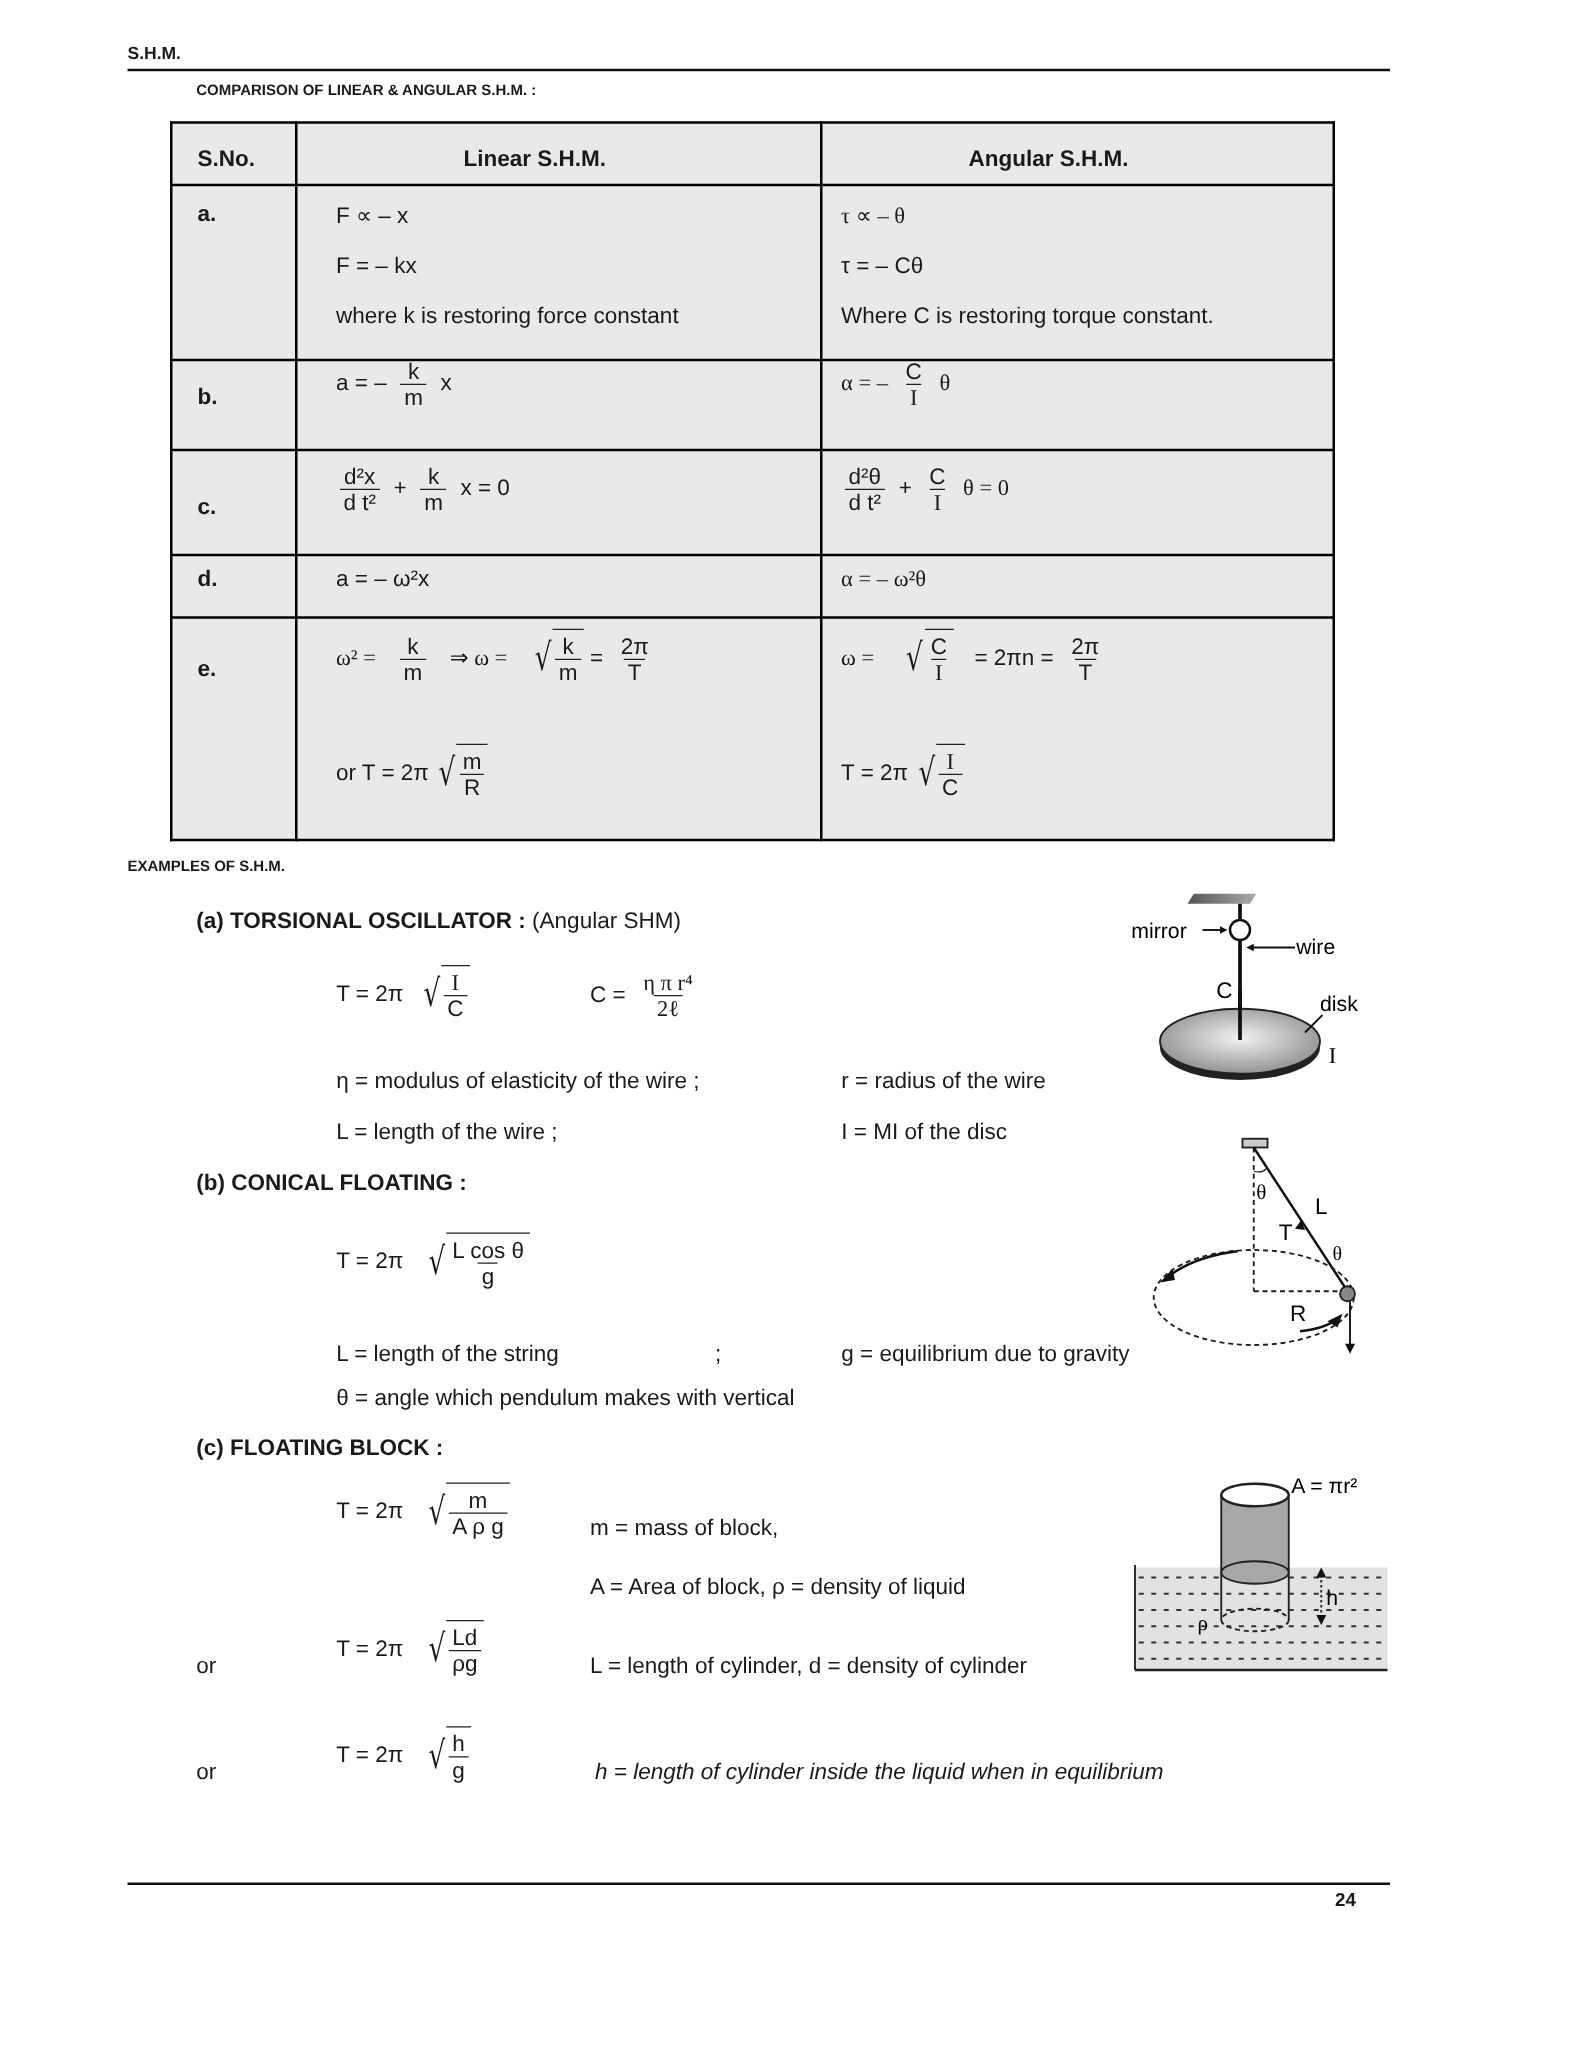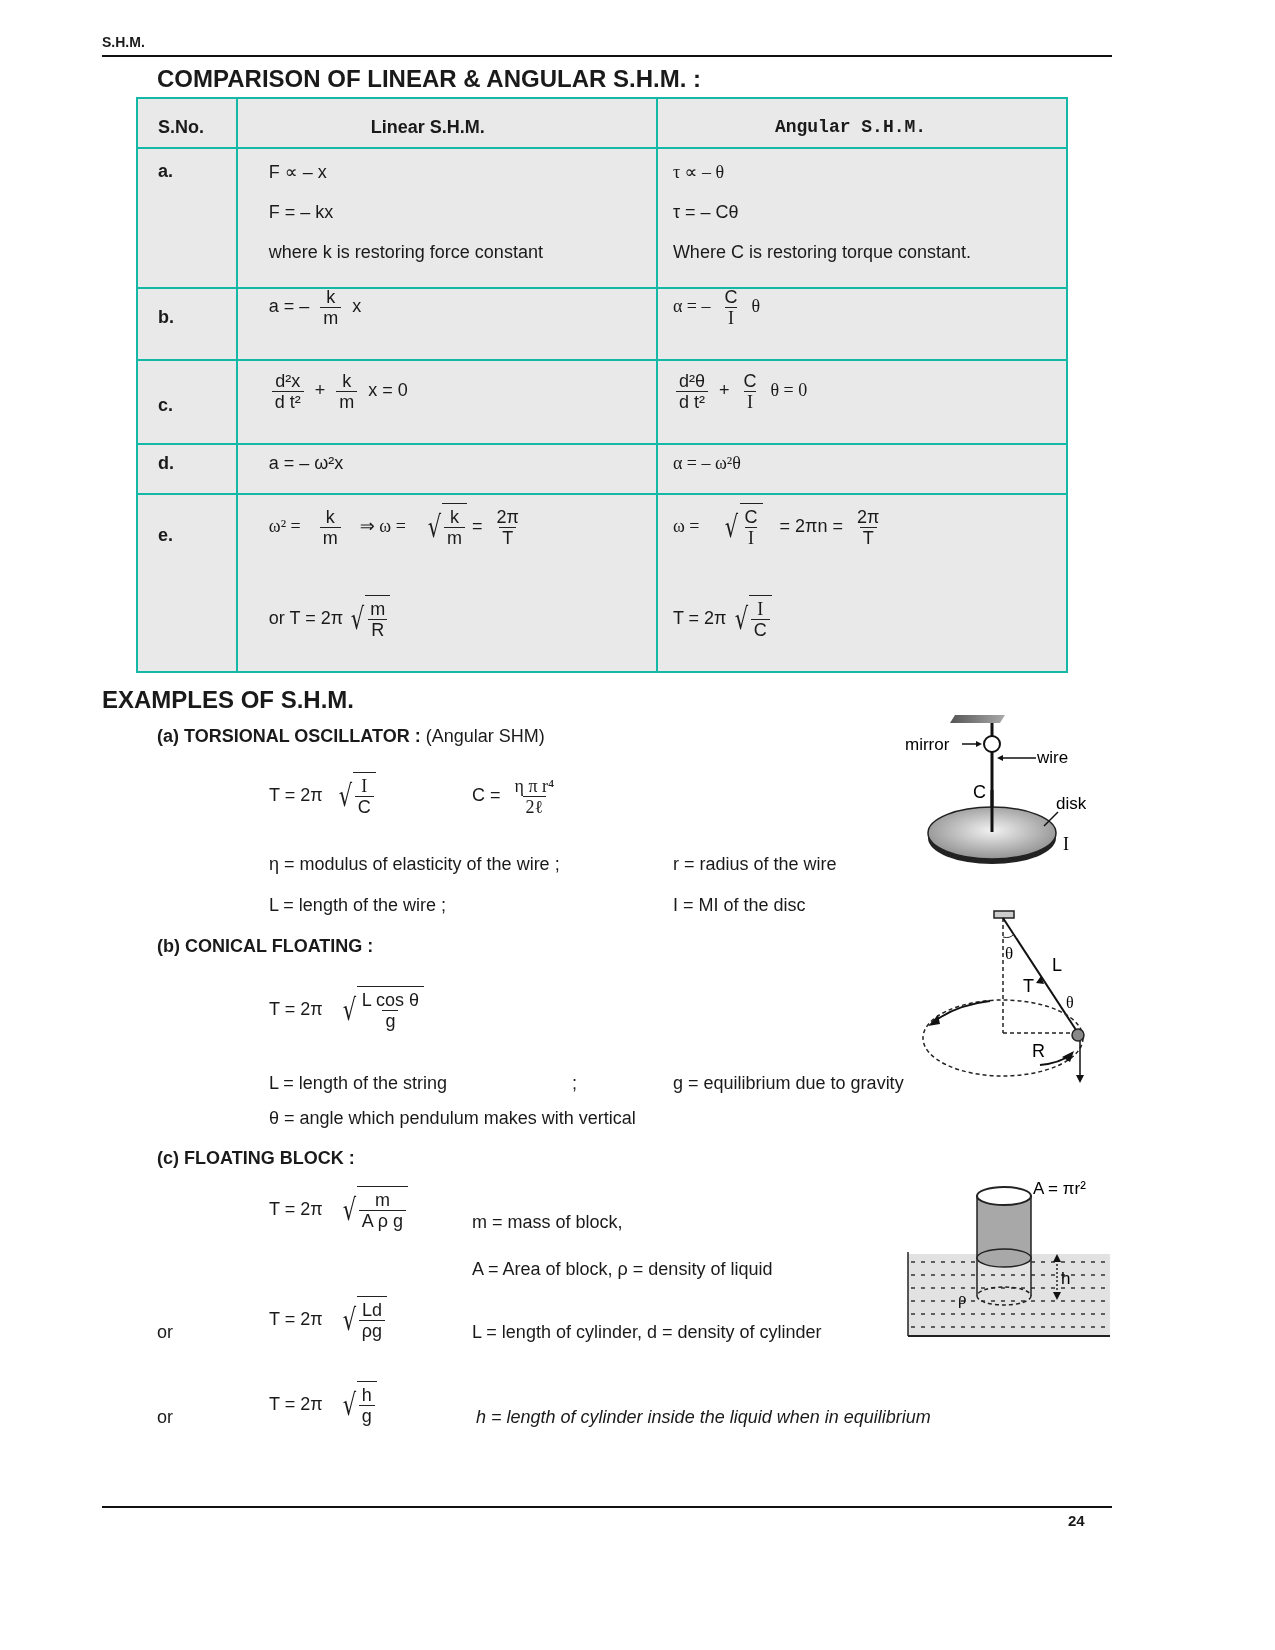--- a/index.html
+++ b/index.html
@@ -1,27 +1,27 @@
 <!DOCTYPE html>
 <html><head>
 <meta charset="utf-8">
 <style>
   html, body { margin:0; padding:0; background:#fff; }
   body { width:1275px; height:1650px; position:relative; font-family:"Liberation Sans", sans-serif; color:#1a1a1a; overflow:hidden; }
   .abs { position:absolute; }
   .hdr { left:102px; top:34px; font-size:14px; font-weight:bold; }
   .rule { left:102px; width:1010px; height:2px; background:#111; }
-  .title { font-weight:bold; font-size:24px; }
+  .title { font-weight:bold; font-size:12px; }
   .txt { font-size:18px; white-space:nowrap; }
   .serif { font-family:"Liberation Serif", serif; }
   .bold { font-weight:bold; }
 
   table.cmp { position:absolute; left:136px; top:97px; width:932px; border-collapse:collapse; background:#e9e9e9; }
-  table.cmp td { border:2px solid #14b8a6; vertical-align:top; padding:0; font-size:18px; position:relative; }
-  .c1 { width:98px; } .c2 { width:419px; } .c3 { width:409px;font-family:Liberation Mono, monospace; }
+  table.cmp td { border:2px solid #000000; vertical-align:top; padding:0; font-size:18px; position:relative; }
+  .c1 { width:98px; } .c2 { width:419px; } .c3 { width:409px; }
   .in { position:absolute; white-space:nowrap; }
 
   .frac { display:inline-flex; flex-direction:column; align-items:center; vertical-align:middle; margin:0 6px; }
   .frac .n { padding:0 3px; line-height:20px; }
   .frac .d { padding:0 3px; line-height:20px; border-top:1.5px solid #222; }
   .sqrt { display:inline-flex; align-items:stretch; vertical-align:middle; }
   .sqrt .rad { font-size:30px; line-height:48px; transform:scaleX(0.7); margin-right:-2px; font-family:"DejaVu Sans", sans-serif; }
   .sqrt .body { border-top:1.5px solid #222; display:inline-flex; align-items:center; }
   .sqrt .body .frac { margin:0 2px; }
 </style>

